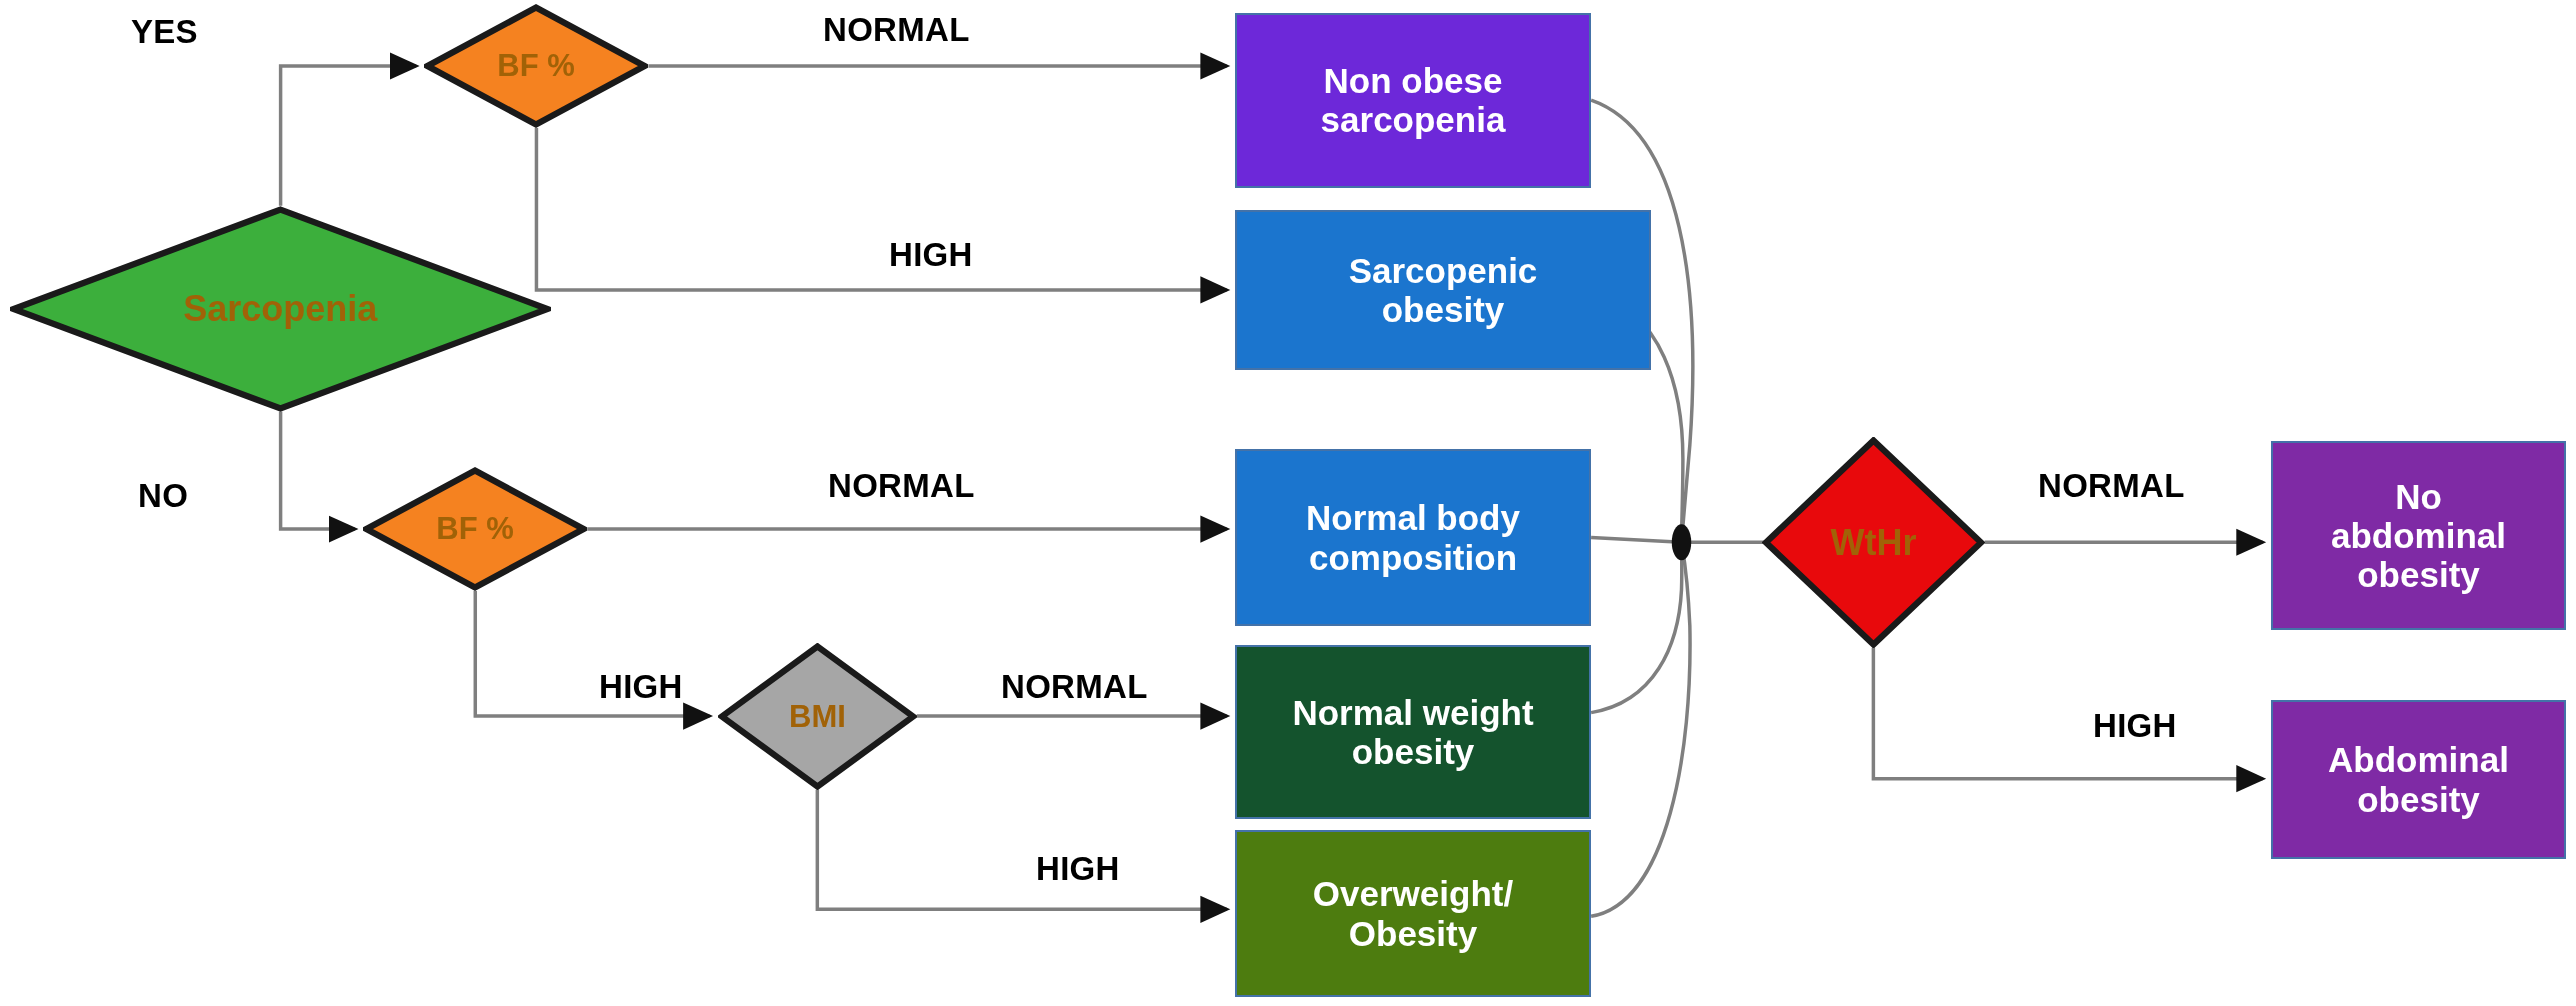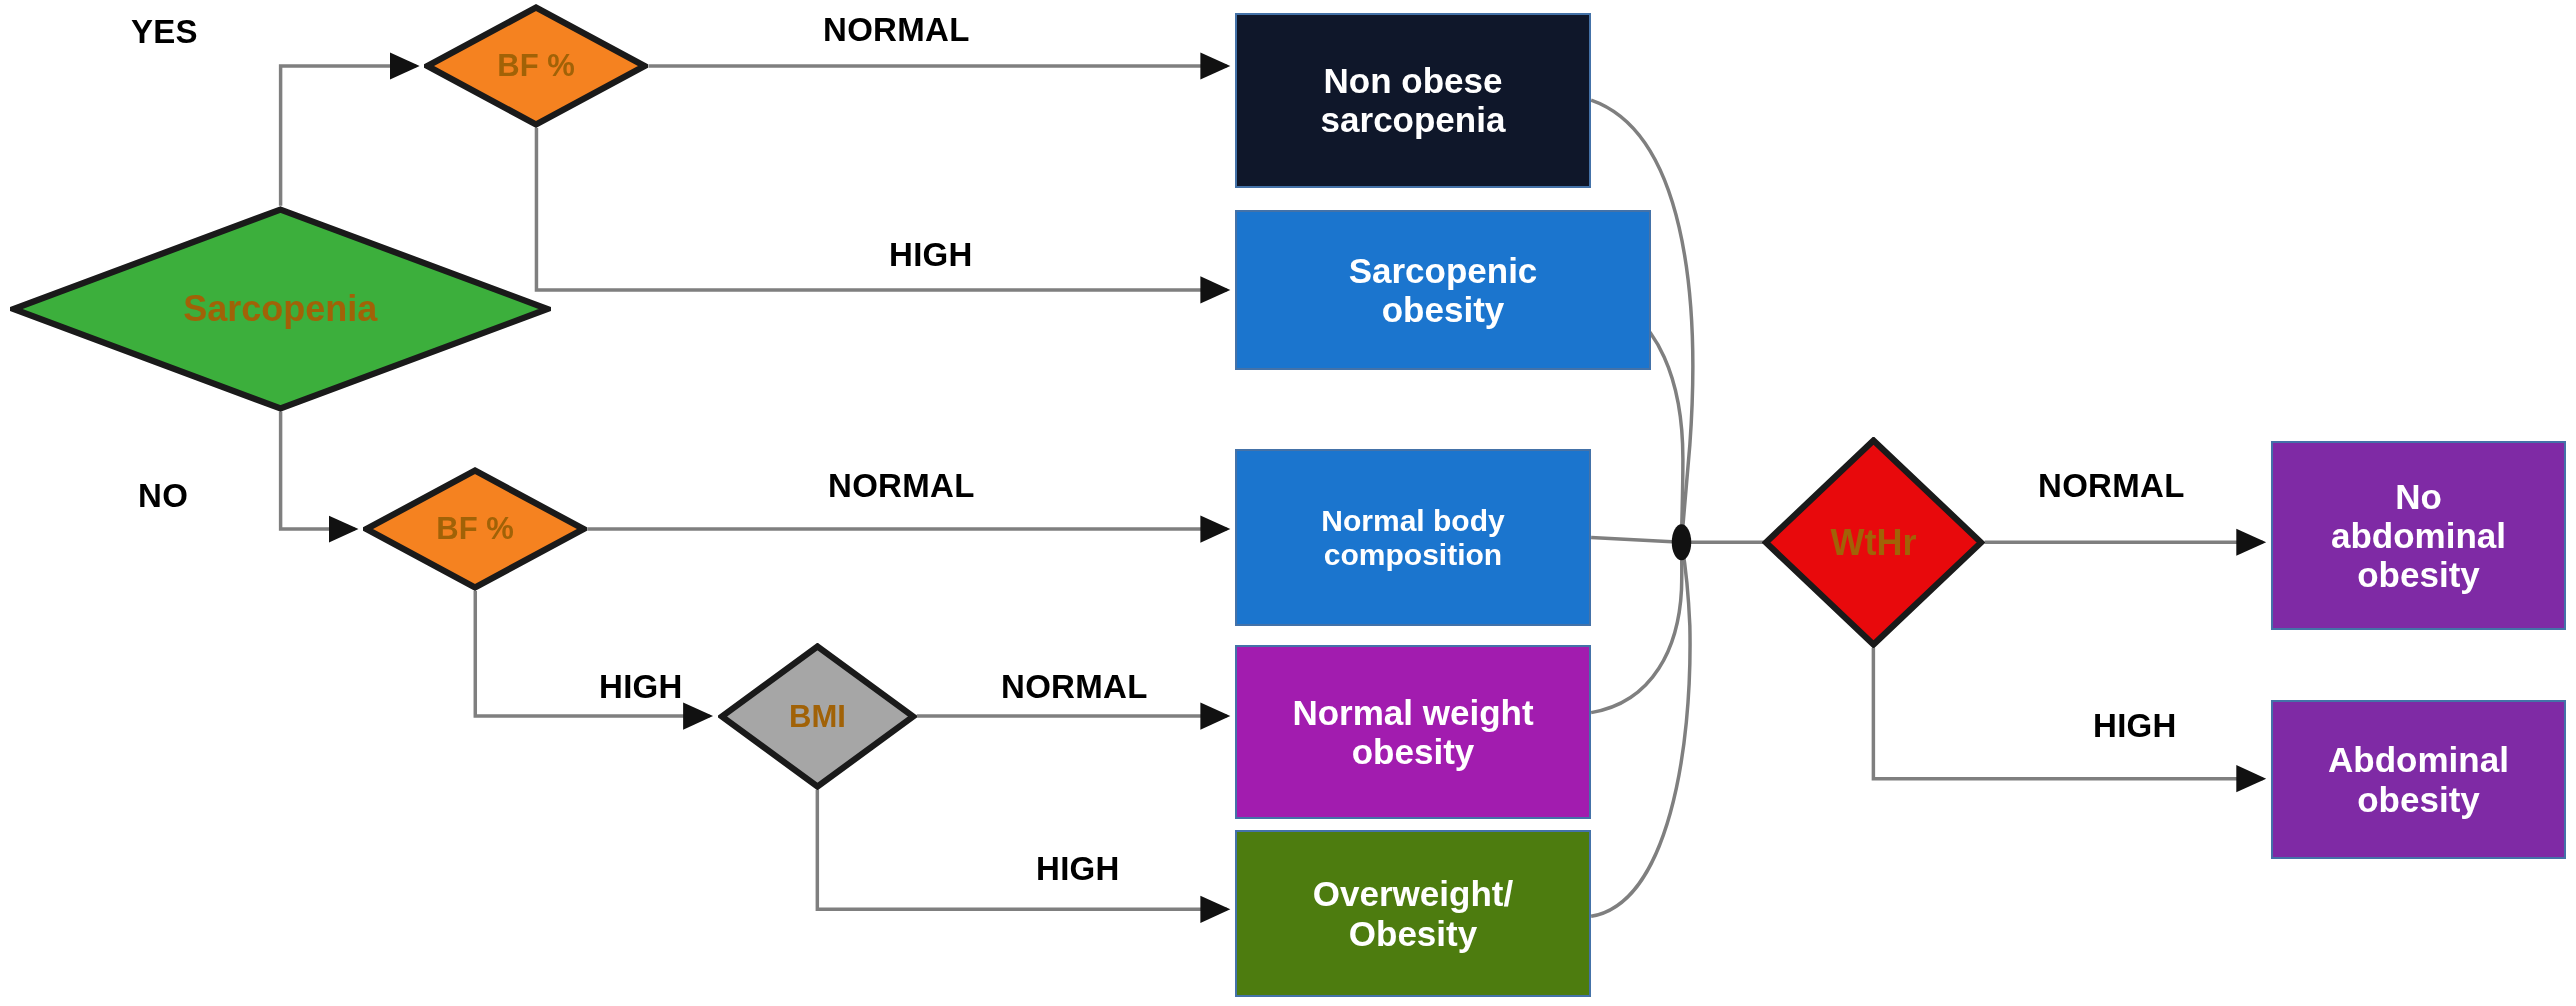--- a/index.html
+++ b/index.html
@@ -146,36 +146,36 @@
     <div class="label" style="font-size:31px;">BMI</div>
   </div>
 
   <div class="diamond-wrap" style="left:1762px; top:437px; width:223px; height:211px;">
     <svg width="223" height="211" viewBox="0 0 320 304" xmlns="http://www.w3.org/2000/svg">
       <polygon points="160,5 315,152 160,299 5,152" fill="#E8090C" stroke="#1A1A1A" stroke-width="9"></polygon>
     </svg>
     <div class="label" style="font-size:36px;">WtHr</div>
   </div>
 
-  <div class="node rect" style="left:1235px; top:12.5px; width:356px; height:175px; background:#0f172a; font-size:35px;">
+  <div class="node rect" style="left:1235px; top:12.5px; width:356px; height:175px; background:#6d28d9; font-size:35px;">
     <span class="label">Non obese
 sarcopenia</span>
   </div>
 
   <div class="node rect" style="left:1235px; top:210px; width:416px; height:160px; background:#1B75CE; font-size:35px;">
     <span class="label">Sarcopenic
 obesity</span>
   </div>
 
-  <div class="node rect" style="left:1235px; top:449px; width:356px; height:177px; background:#1B75CE; font-size:30px;">
+  <div class="node rect" style="left:1235px; top:449px; width:356px; height:177px; background:#1B75CE; font-size:35px;">
     <span class="label">Normal body
 composition</span>
   </div>
 
-  <div class="node rect" style="left:1235px; top:645px; width:356px; height:174px; background:#a21caf; font-size:35px;">
+  <div class="node rect" style="left:1235px; top:645px; width:356px; height:174px; background:#14532d; font-size:35px;">
     <span class="label">Normal weight
 obesity</span>
   </div>
 
   <div class="node rect" style="left:1235px; top:830px; width:356px; height:167px; background:#4d7c0f; font-size:35px;">
     <span class="label">Overweight/
 Obesity</span>
   </div>
 
   <div class="node rect" style="left:2271px; top:441px; width:295px; height:189px; background:#7F2AA5; font-size:35px;">

